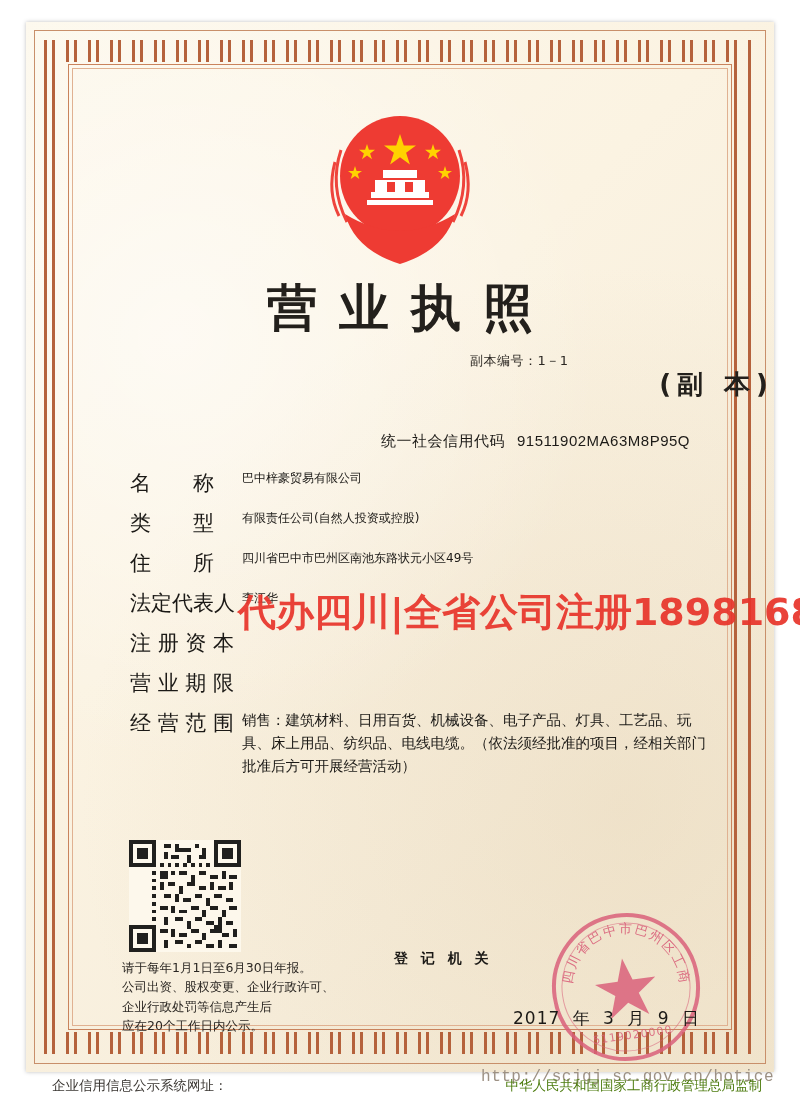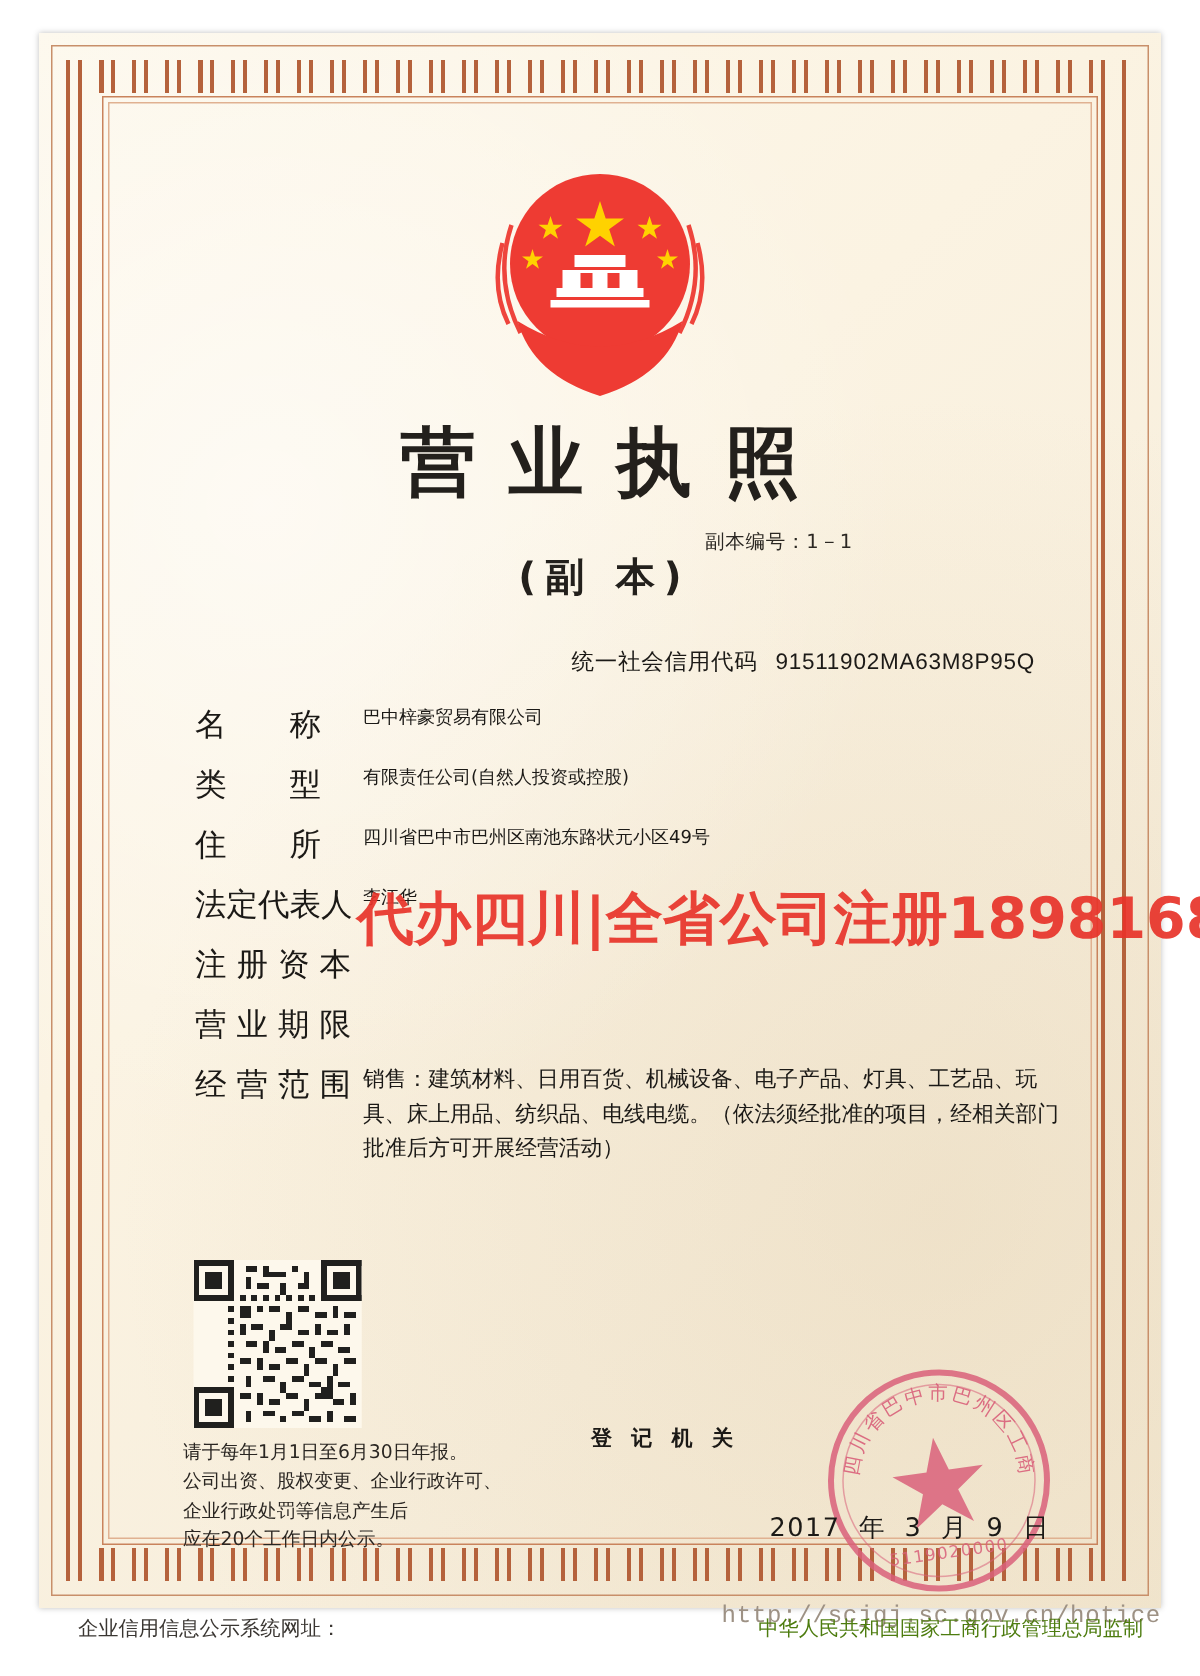--- a/index.html
+++ b/index.html
@@ -87,21 +87,21 @@
     font-size: 50px;
     font-weight: bold;
     letter-spacing: 22px;
     text-indent: 22px;
     color: #23201c;
   }
   #subtitle {
     position: absolute;
     left: 0; right: 0;
     top: 345px;
-    text-align: center;
+    text-align: right;
     font-family: "DejaVu Sans", sans-serif;
     font-size: 26px;
     font-weight: bold;
     letter-spacing: 6px;
     text-indent: 6px;
     color: #23201c;
   }
   #copy-number {
     position: absolute;
     left: 444px;

